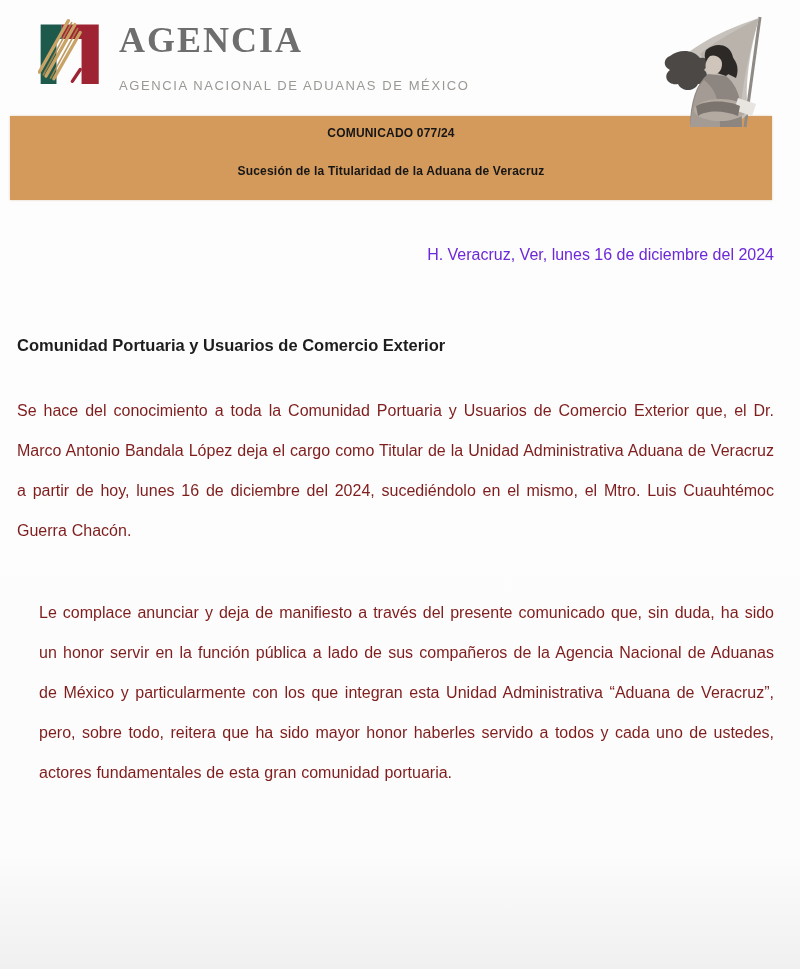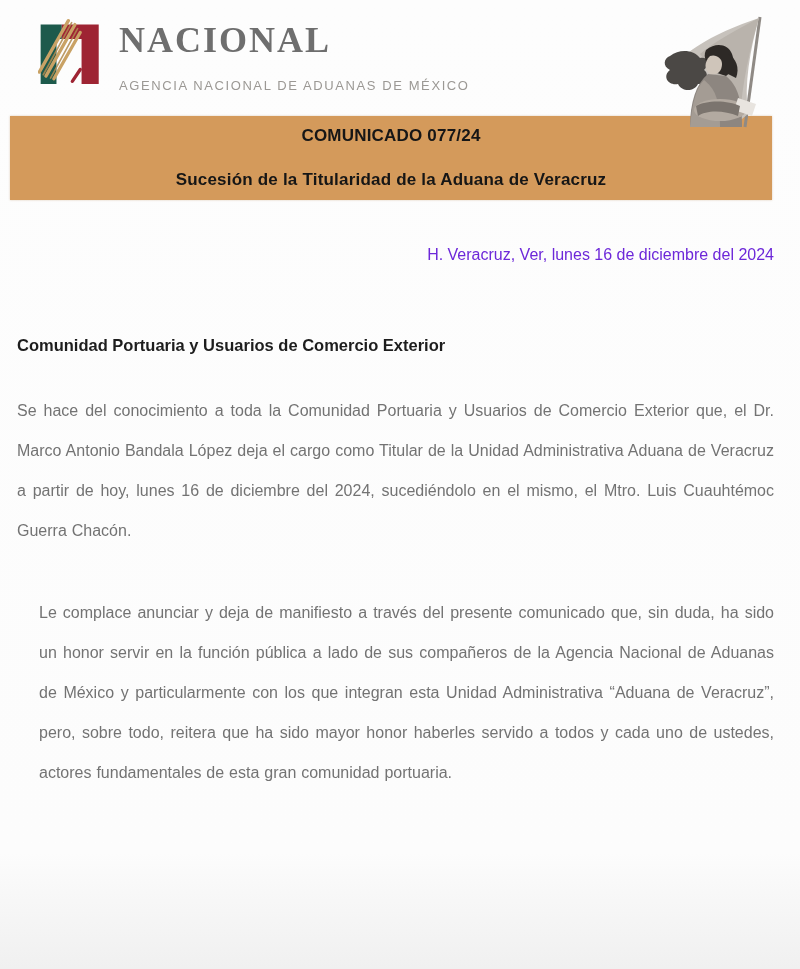--- a/index.html
+++ b/index.html
@@ -33,36 +33,36 @@
   .patria { width: 138px; height: 114px; margin-right: 6px; flex: 0 0 auto; }
 
   
   .banner {
     margin-left: 10px; width: 762px; height: 84px;
     background: #d49a5b;
     text-align: center; padding-top: 10px;
     box-shadow: 0 0 2px rgba(160,110,50,.35);
   }
   .banner-line1, .banner-line2 {
-    font-weight: bold; font-size: 17px; color: #161616;
+    font-weight: bold; font-size: 12px; color: #161616;
     letter-spacing: .2px; filter: blur(0.3px);
   }
   .banner-line2 { margin-top: 24px; }
 
   
   .content { padding: 0 26px 0 17px; }
   .dateline {
     margin-top: 46px; text-align: right;
     font-size: 16px; color: #6d28d9;
   }
   .salutation {
     margin-top: 72px; font-weight: bold; font-size: 16.5px; color: #1d1d1d;
   }
   .para {
-    text-align: justify; font-size: 16px; line-height: 40px; color: #737373;
+    text-align: justify; font-size: 16px; line-height: 40px; color: #7f1d1d;
     word-spacing: .5px;
   }
   .para-1 { margin-top: 36px; }
   .para-2 { margin-top: 42px; margin-left: 22px; }
   .closing { margin-top: 50px; font-size: 16px; color: #2a2a2a; }
 </style>
 </head>
 <body>
 
 <div class="page">
@@ -83,21 +83,21 @@
           </g>
           <g stroke="#b08a4f" stroke-width="2.5" stroke-linecap="round" opacity="0.85">
             <line x1="8" y1="90" x2="51" y2="11"></line>
             <line x1="19" y1="95" x2="60" y2="20"></line>
           </g>
 
           <line x1="52" y1="100" x2="64" y2="82" stroke="#9e2433" stroke-width="5" stroke-linecap="round"></line>
         </svg>
       </div>
       <div class="logo-text">
-        <div class="logo-title">NACIONAL</div>
+        <div class="logo-title">AGENCIA</div>
         <div class="logo-subtitle">AGENCIA NACIONAL DE ADUANAS DE MÉXICO</div>
       </div>
     </div>
 
     <div class="patria">
       <svg viewBox="0 0 138 114" width="138" height="114" xmlns="http://www.w3.org/2000/svg">
 
         <line x1="116" y1="3" x2="101" y2="113" stroke="#8f8a85" stroke-width="3"></line>
 
         <path d="M115 4 C85 14, 55 28, 38 44 C50 52, 58 60, 60 74 C62 92, 70 104, 92 110 L104 100 C100 70, 106 36, 115 4 Z" fill="#c7c2bc"></path>

